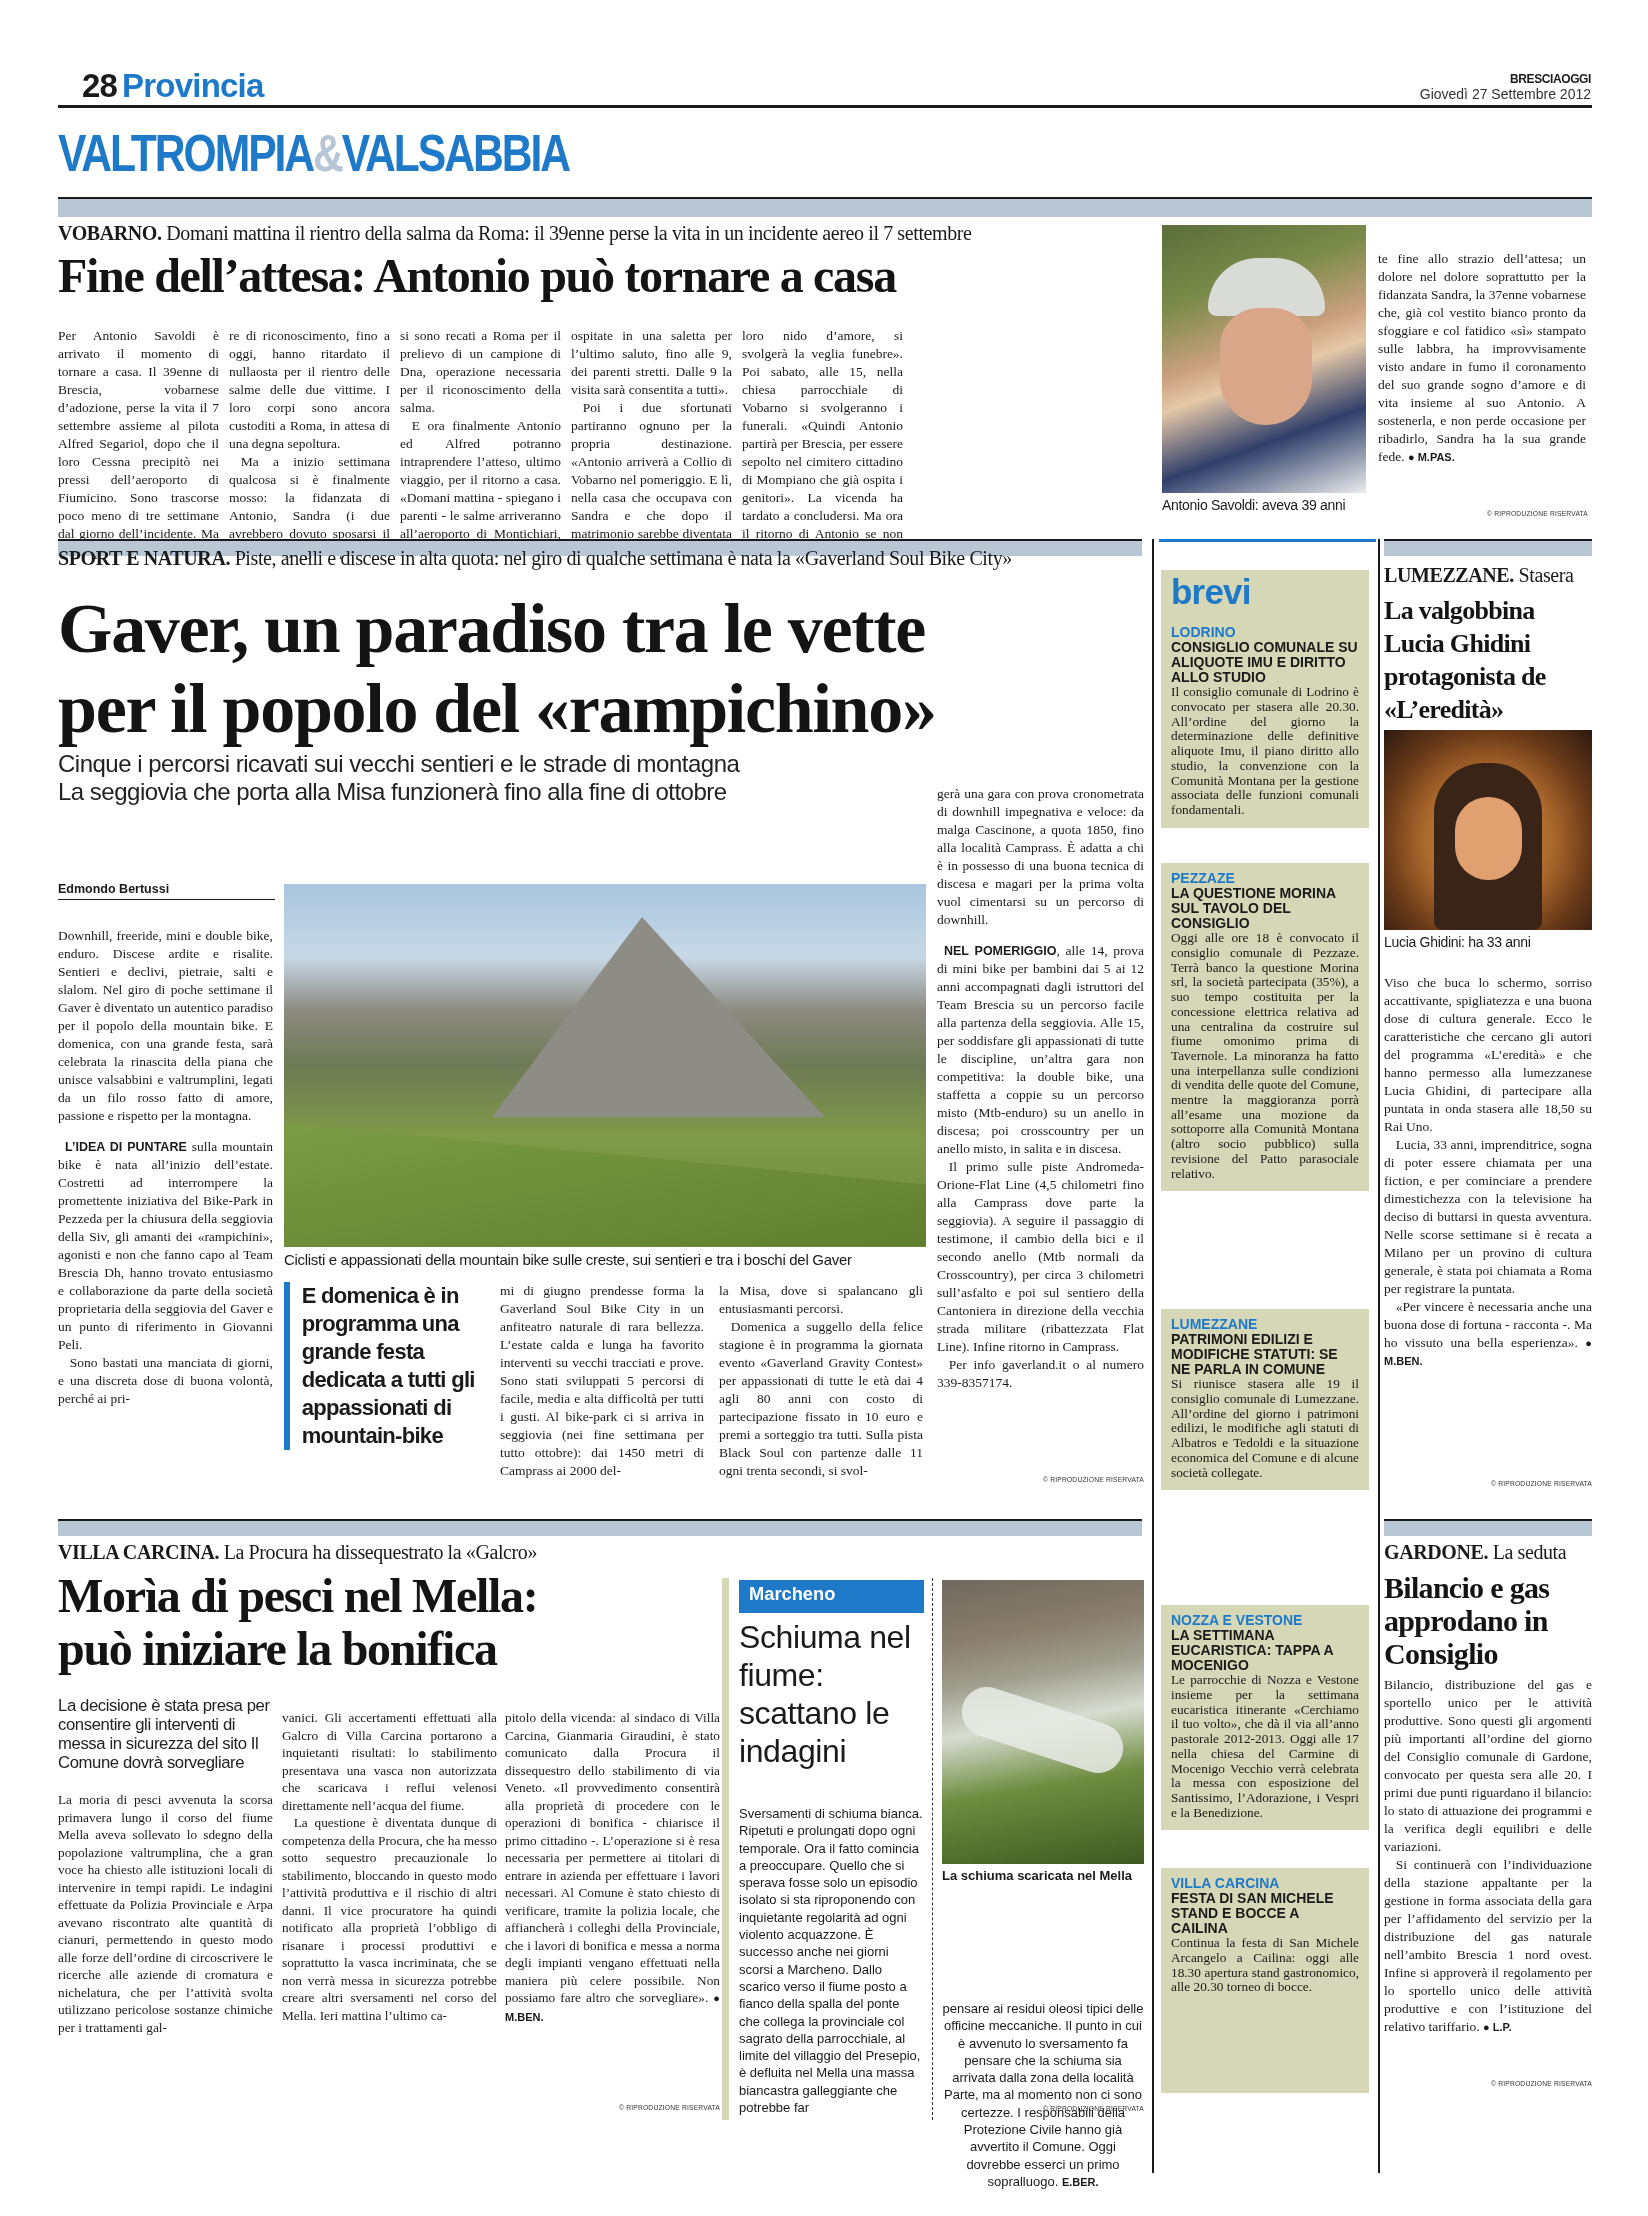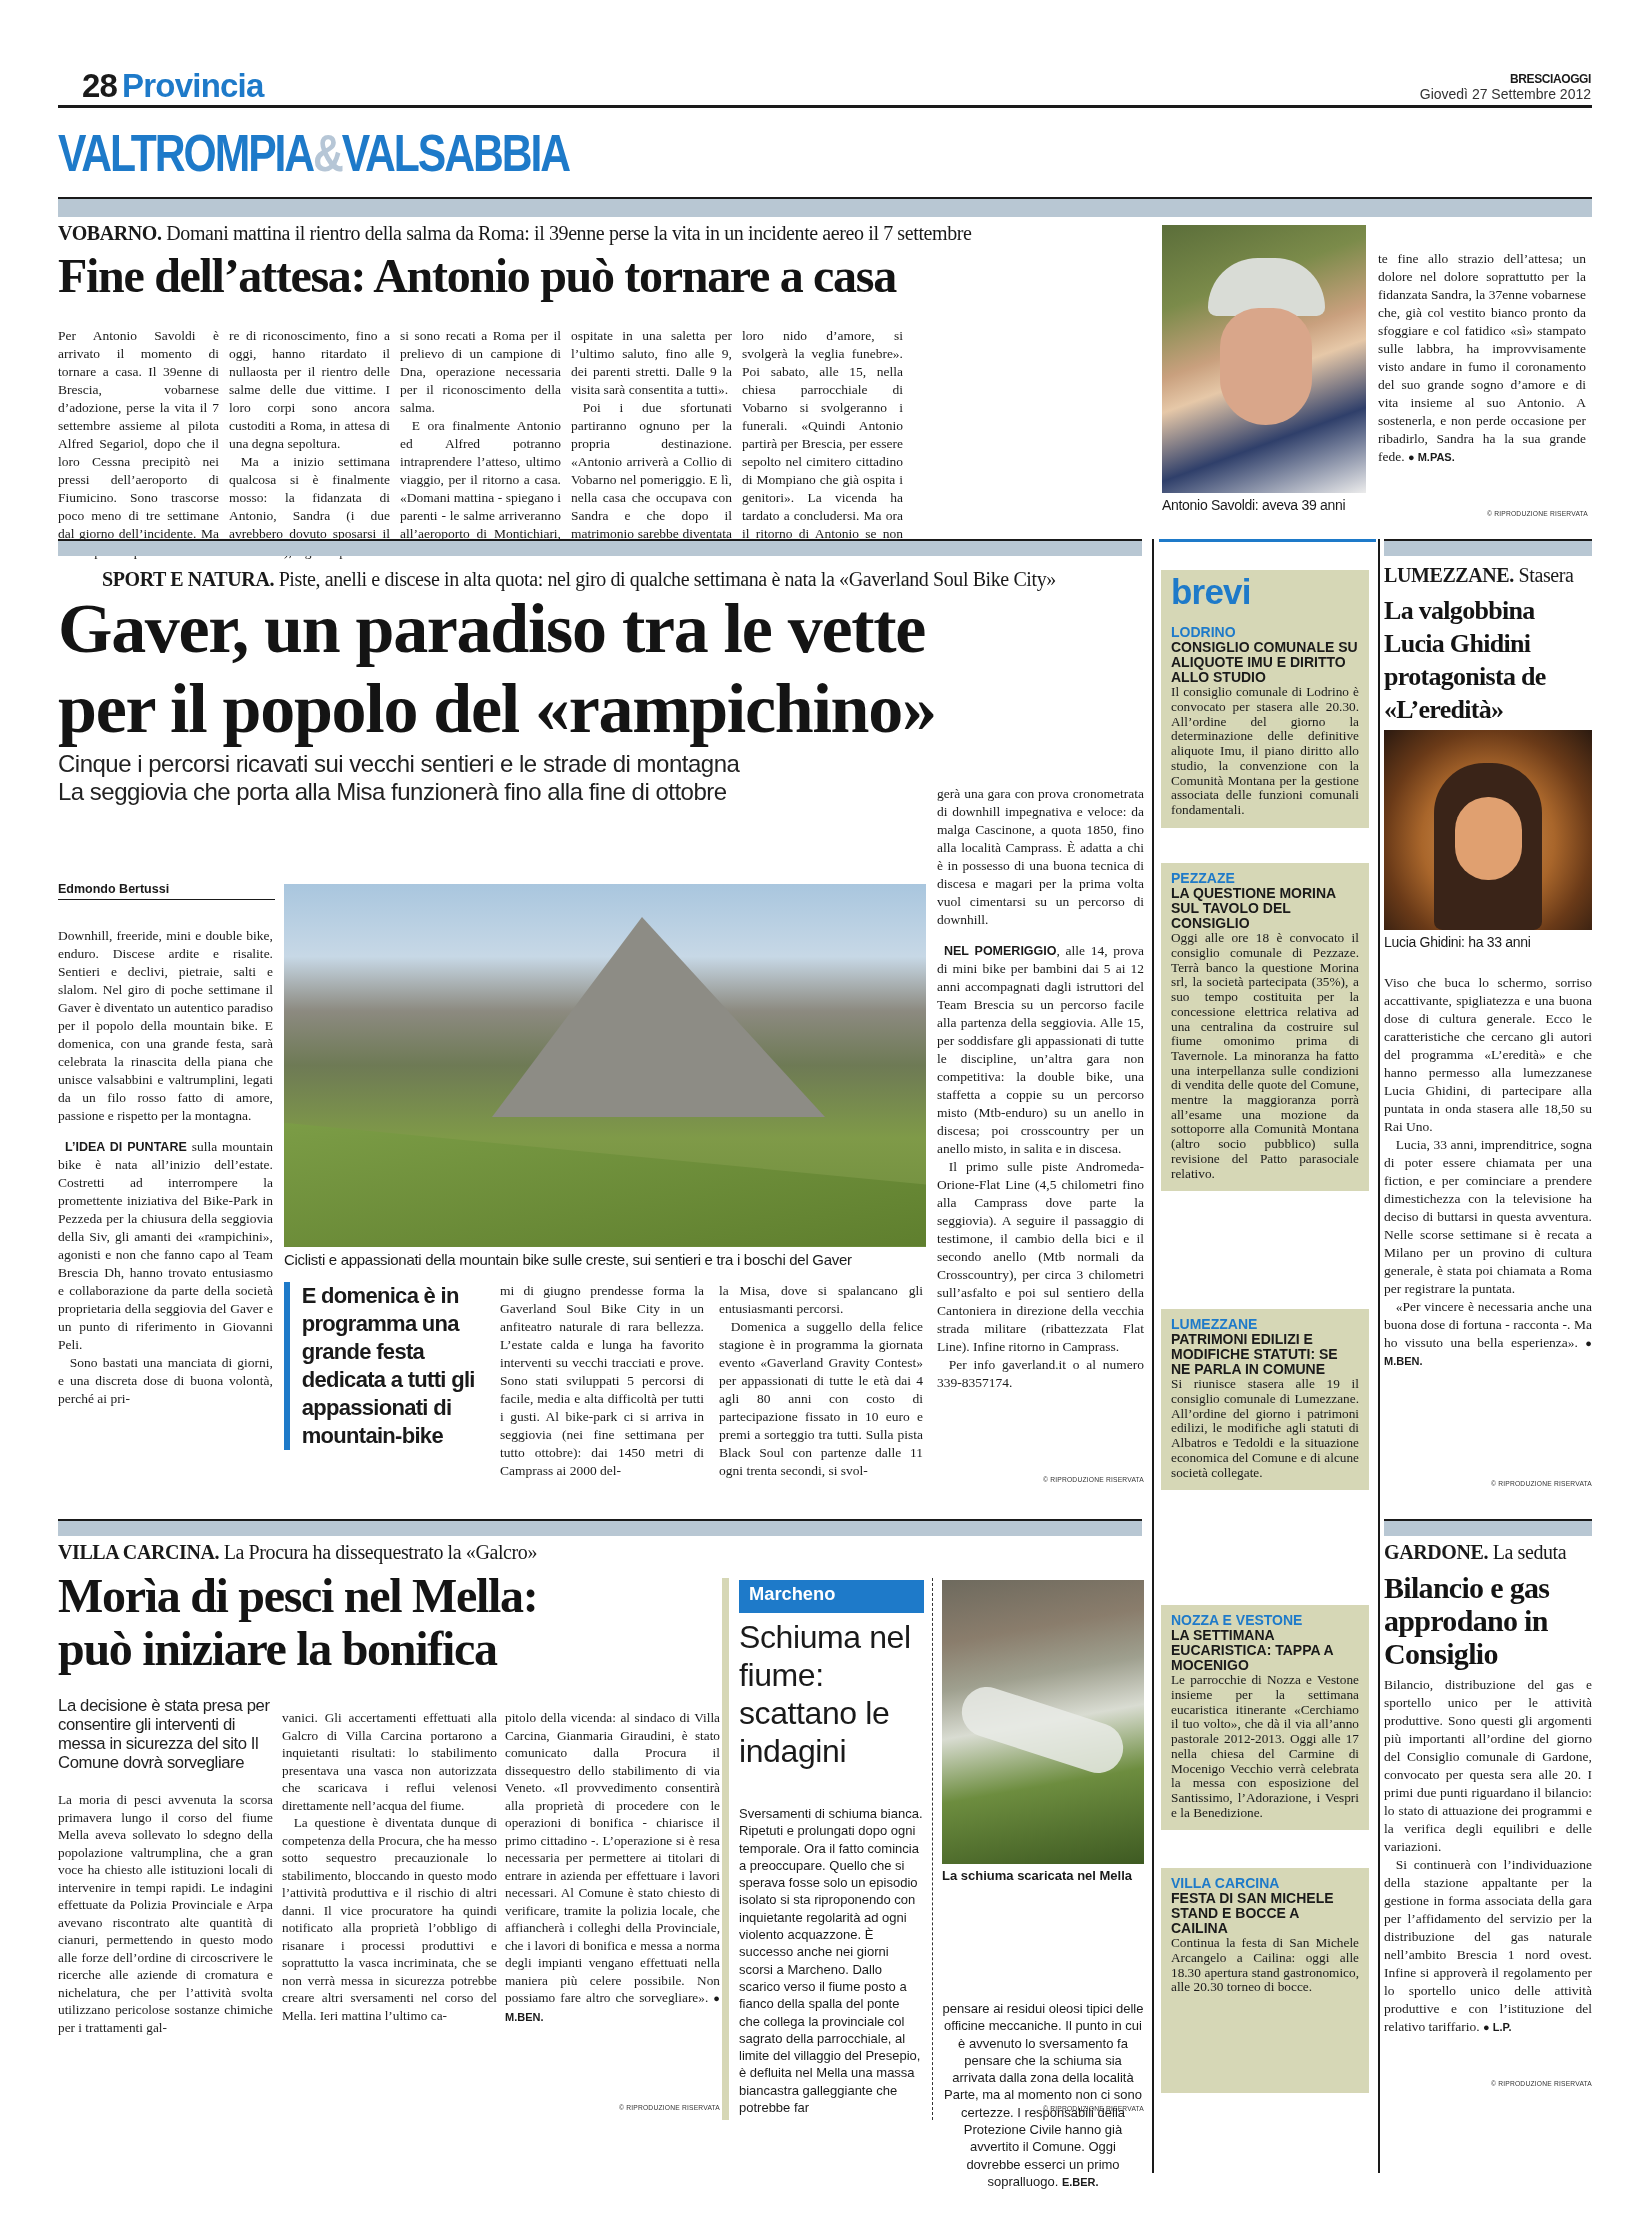--- a/index.html
+++ b/index.html
@@ -96,21 +96,21 @@
 
 <div class="abs col" style="left:1378px; top:250px; width:208px;">
   <p><span>te fine allo strazio dell’attesa; un dolore nel dolore soprattutto per la fidanzata Sandra, la 37enne vobarnese che, già col vestito bianco pronto da sfoggiare e col fatidico «sì» stampato sulle labbra, ha improvvisamente visto andare in fumo il coronamento del suo grande sogno d’amore e di vita insieme al suo Antonio. A sostenerla, e non perde occasione per ribadirlo, Sandra ha la sua grande fede.</span> <span class="sig">● <span>M.PAS.</span></span></p>
 </div>
 <div class="abs copy" style="left:1378px; top:510px; width:210px;">© RIPRODUZIONE RISERVATA</div>
 
 <div class="abs band band-top" style="left:58px; top:539px; width:1084px; height:16.7px;"></div>
 <div class="abs" style="left:1159px; top:539px; width:217px; height:3.3px; background:#1e7ac9;"></div>
 <div class="abs band band-top" style="left:1384px; top:539px; width:208px; height:16.7px;"></div>
 
-<div class="abs kicker sans" style="left:58px; top:568px; width:1084px;margin-left:44px;">
+<div class="abs kicker sans" style="left:58px; top:547px; width:1084px;">
   <b>SPORT E NATURA.</b> <span>Piste, anelli e discese in alta quota: nel giro di qualche settimana è nata la «Gaverland Soul Bike City»</span>
 </div>
 <div class="abs headline serif" style="left:58px; top:589px; font-size:70px; line-height:80px; width:1101px;">
   <div>Gaver, un paradiso tra le vette</div>
   <div>per il popolo del «rampichino»</div>
 </div>
 <div class="abs sans" style="left:58px; top:750px; width:867px; font-size:24px; line-height:28px; color:#222; letter-spacing:-0.5px;">
   <div>Cinque i percorsi ricavati sui vecchi sentieri e le strade di montagna</div>
   <div>La seggiovia che porta alla Misa funzionerà fino alla fine di ottobre</div>
 </div>

